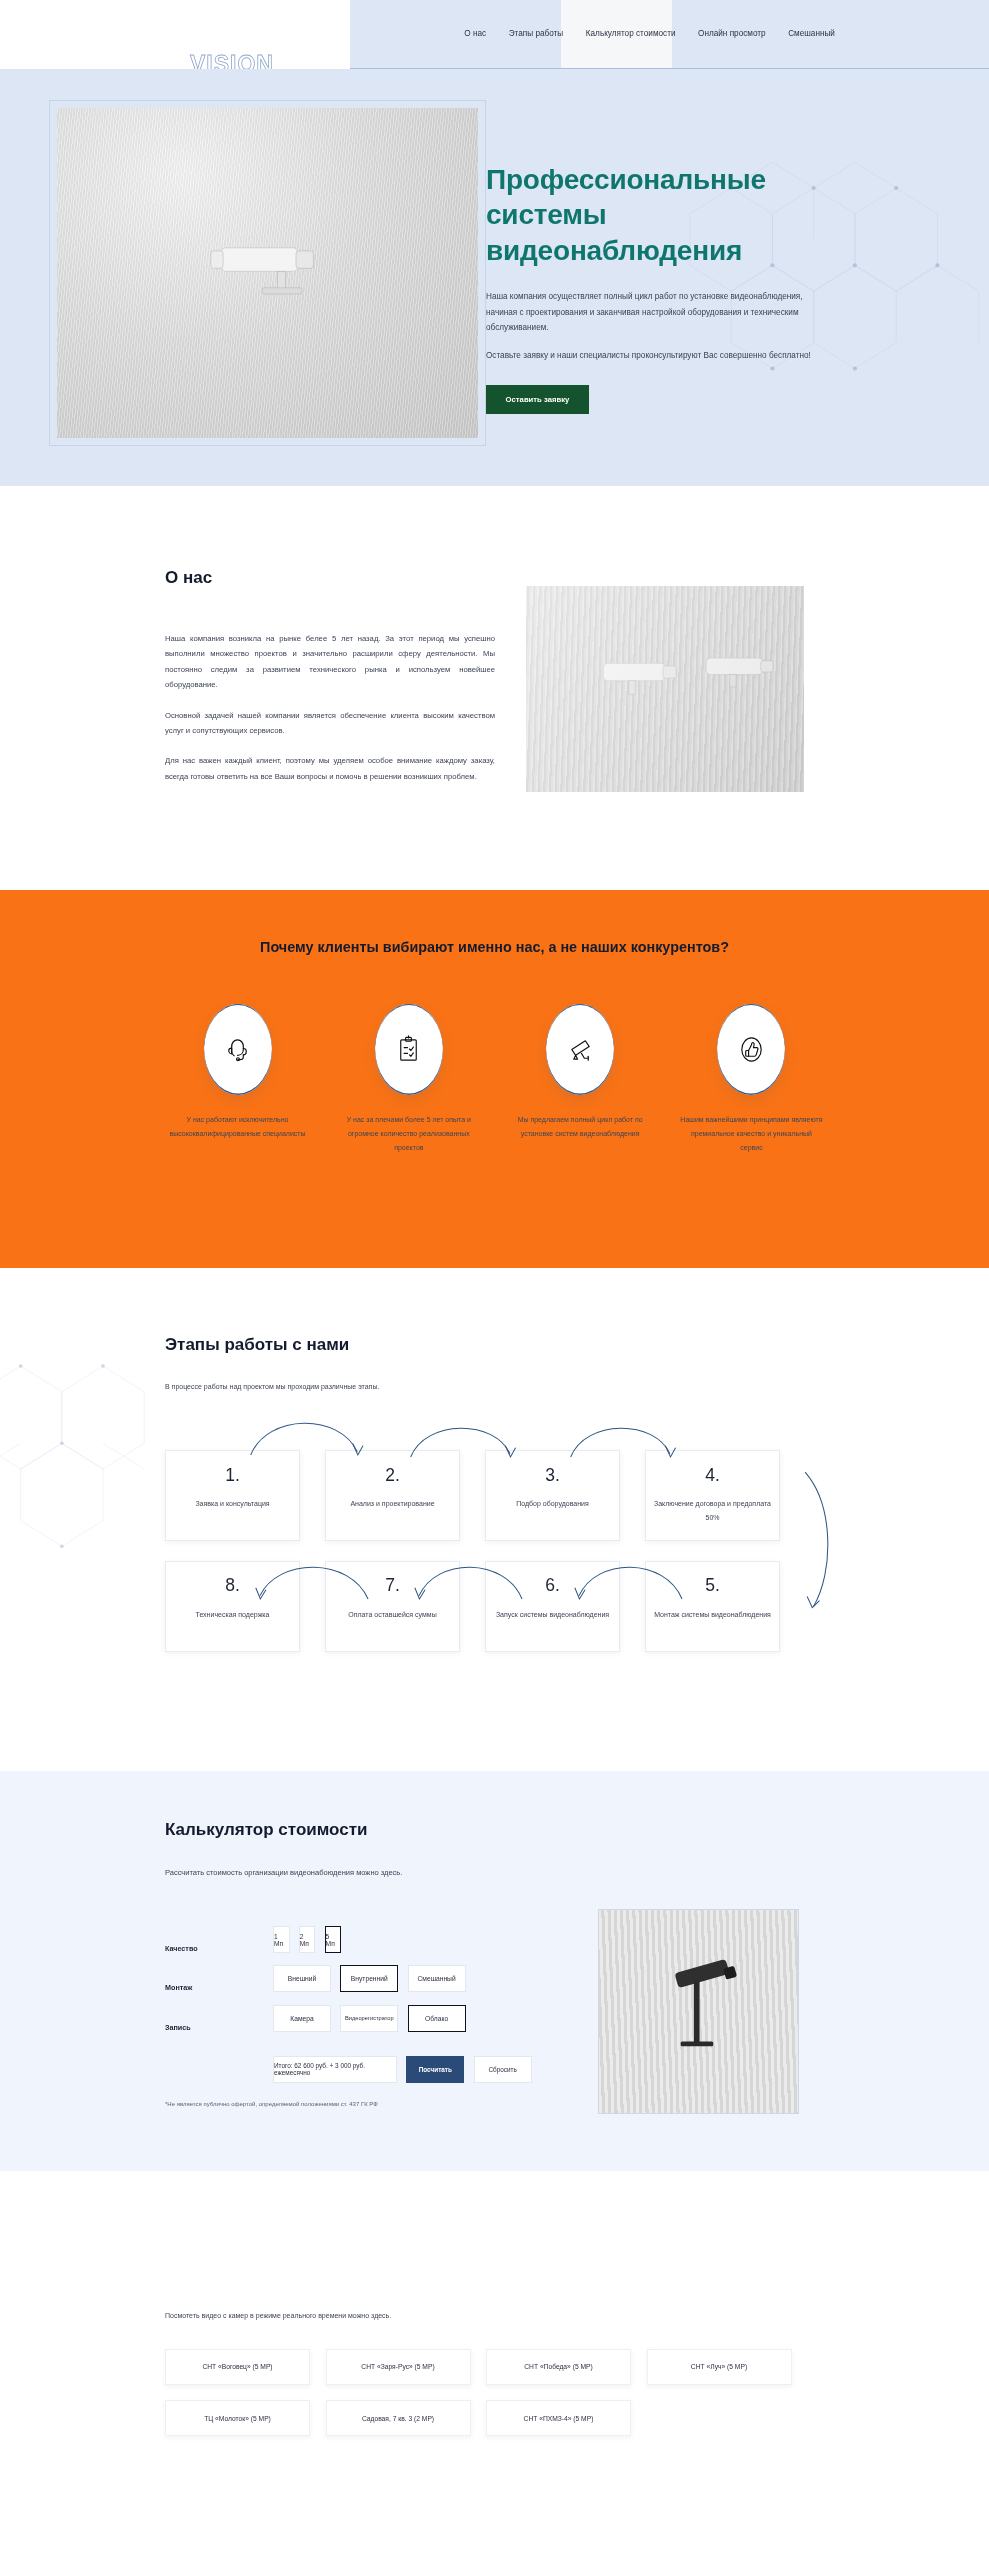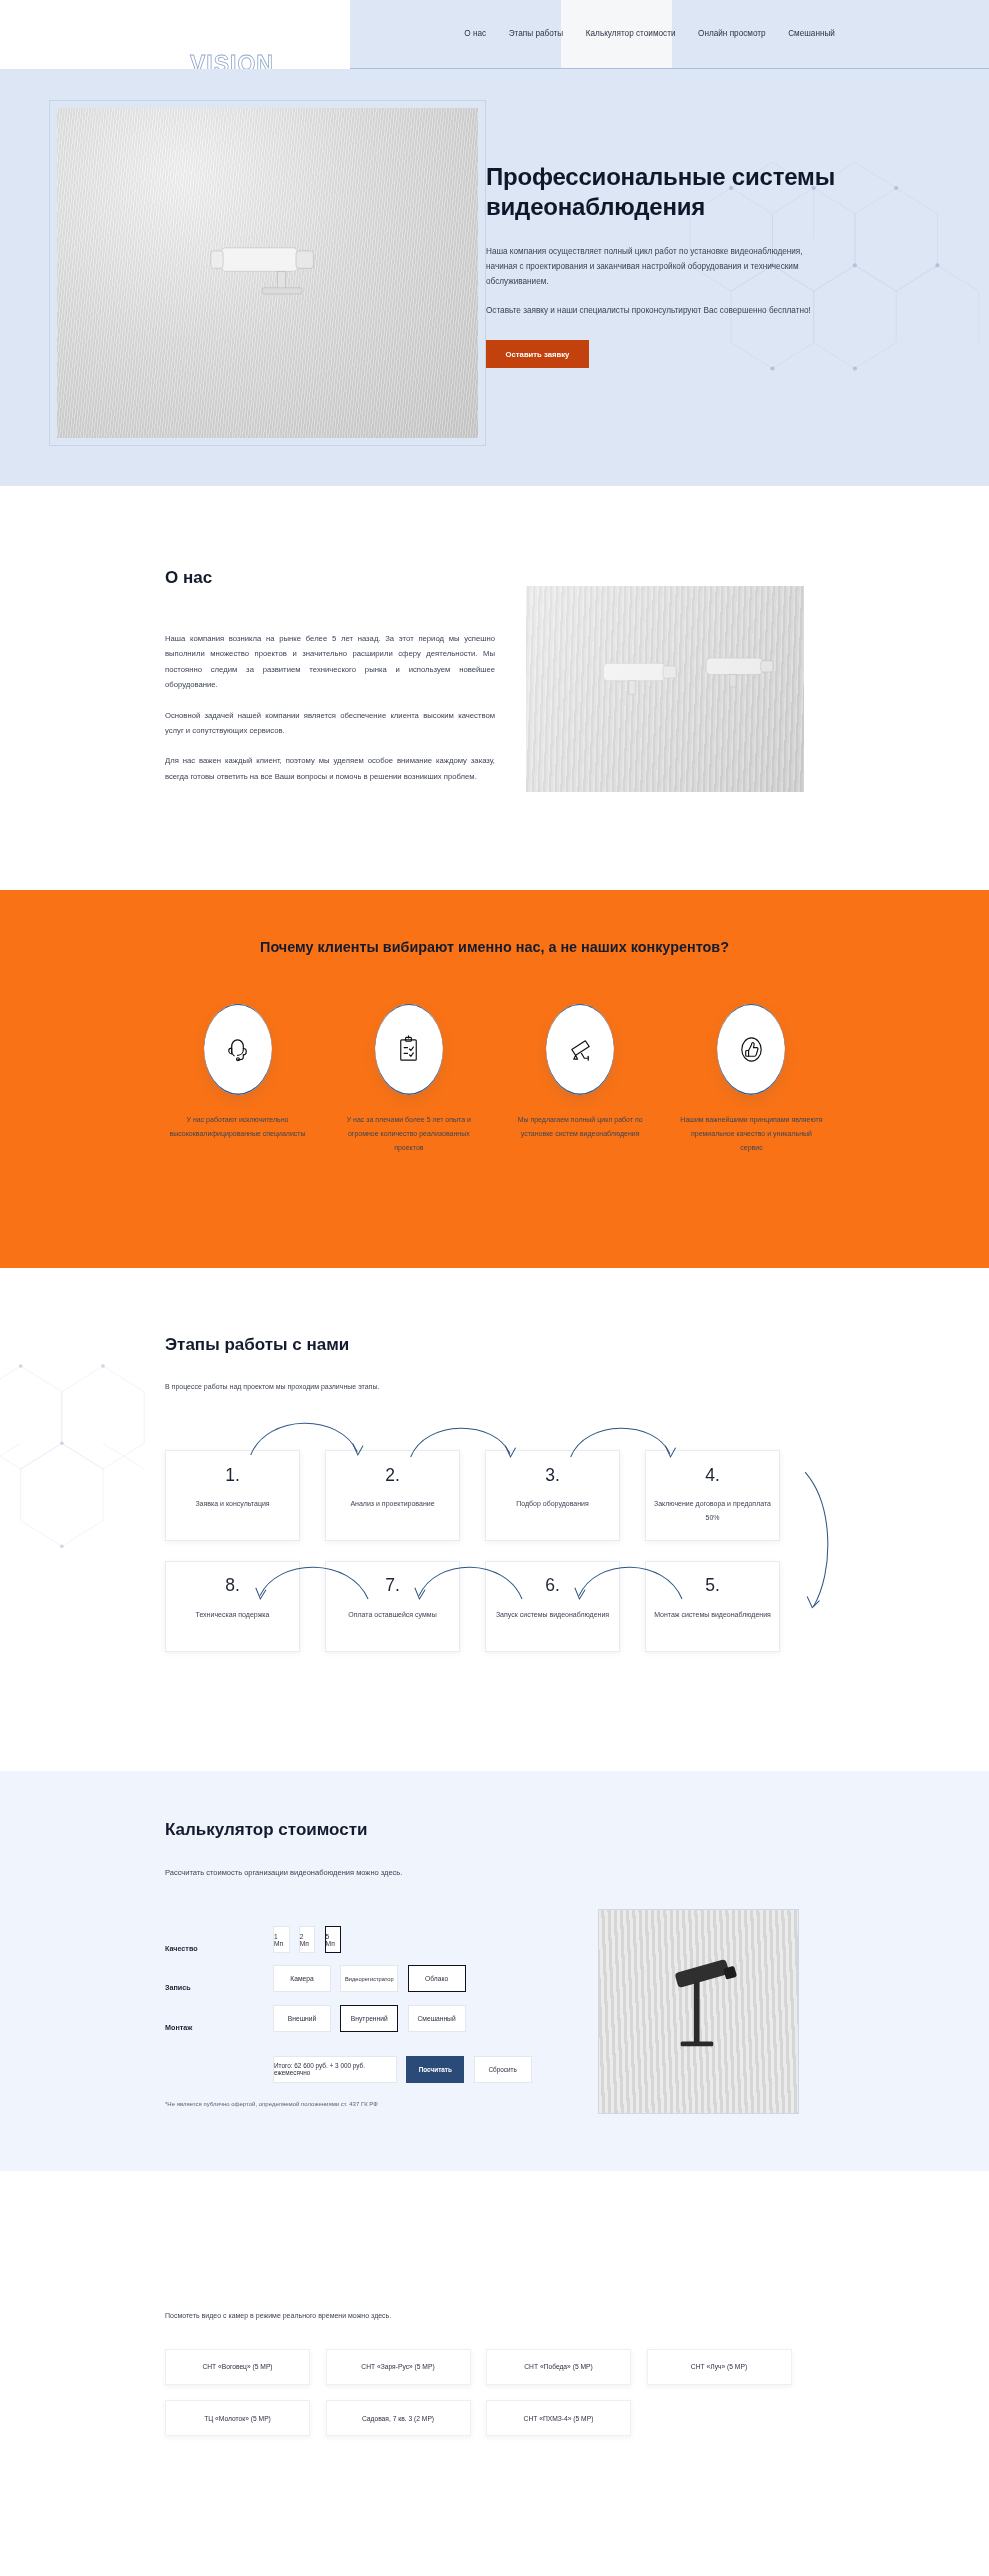--- a/index.html
+++ b/index.html
@@ -84,31 +84,31 @@
     position:absolute; inset:0;
     background: repeating-linear-gradient(96deg, rgba(255,255,255,.5) 0 1px, rgba(190,190,190,.28) 1px 2.6px);
     opacity:.55;
   }
   .cam-svg { position: absolute; left: 34%; top: 33%; width: 155px; height: 118px; }
   .hero-panel {
     position: absolute; left: 486px; top: 93px;
     width: 350px;
   }
   .hero-title {
-    font-size: 24px; font-weight: 700; line-height: 1.26;
-    color: #0f172a; letter-spacing: -0.2px;
+    font-size: 28px; font-weight: 700; line-height: 1.26;
+    color: #0f766e; letter-spacing: -0.2px;
   }
   .hero-desc {
     margin-top: 21.6px; font-size: 8.2px; line-height: 1.85; color: #3a4254;
   }
   .hero-desc p + p { margin-top: 13.4px; }
   .btn-primary {
     display: inline-block;
     margin-top: 21.6px;
-    background: #c2410c;
+    background: #14532d;
     color: #fff;
     font-size: 7.7px; font-weight: 700;
     padding: 9.8px 19.6px;
     border: none; cursor: pointer;
     font-family: "Liberation Sans", sans-serif;
   }
 
   
   .section { position: relative; }
   .wrap { width: 659px; margin: 0 auto; position: relative; }
@@ -491,34 +491,34 @@
           <div class="opt-row" style="margin-top:17.5px">
             <div class="calc-label">Качество</div>
             <div class="opt-group">
               <div class="opt small">1 Мп</div>
               <div class="opt small">2 Мп</div>
               <div class="opt small sel">5 Мп</div>
             </div>
           </div>
 
           <div class="opt-row">
+            <div class="calc-label">Монтаж</div>
+            <div class="opt-group">
+              <div class="opt wide">Внешний</div>
+              <div class="opt wide sel">Внутренний</div>
+              <div class="opt wide">Смешанный</div>
+            </div>
+          </div>
+
+          <div class="opt-row">
             <div class="calc-label">Запись</div>
             <div class="opt-group">
               <div class="opt wide">Камера</div>
               <div class="opt wide" style="font-size:5.7px">Видеорегистратор</div>
               <div class="opt wide sel">Облако</div>
-            </div>
-          </div>
-
-          <div class="opt-row">
-            <div class="calc-label">Монтаж</div>
-            <div class="opt-group">
-              <div class="opt wide">Внешний</div>
-              <div class="opt wide sel">Внутренний</div>
-              <div class="opt wide">Смешанный</div>
             </div>
           </div>
 
           <div class="calc-actions" style="margin-left:108px">
             <div class="total-box">Итого:  62 600 руб. + 3 000 руб. ежемесячно</div>
             <button class="btn-calc">Посчитать</button>
             <button class="btn-reset">Сбросить</button>
           </div>
 
           <div class="calc-note">*Не является публично офертой, определяемой положениями ст. 437 ГК РФ</div>

